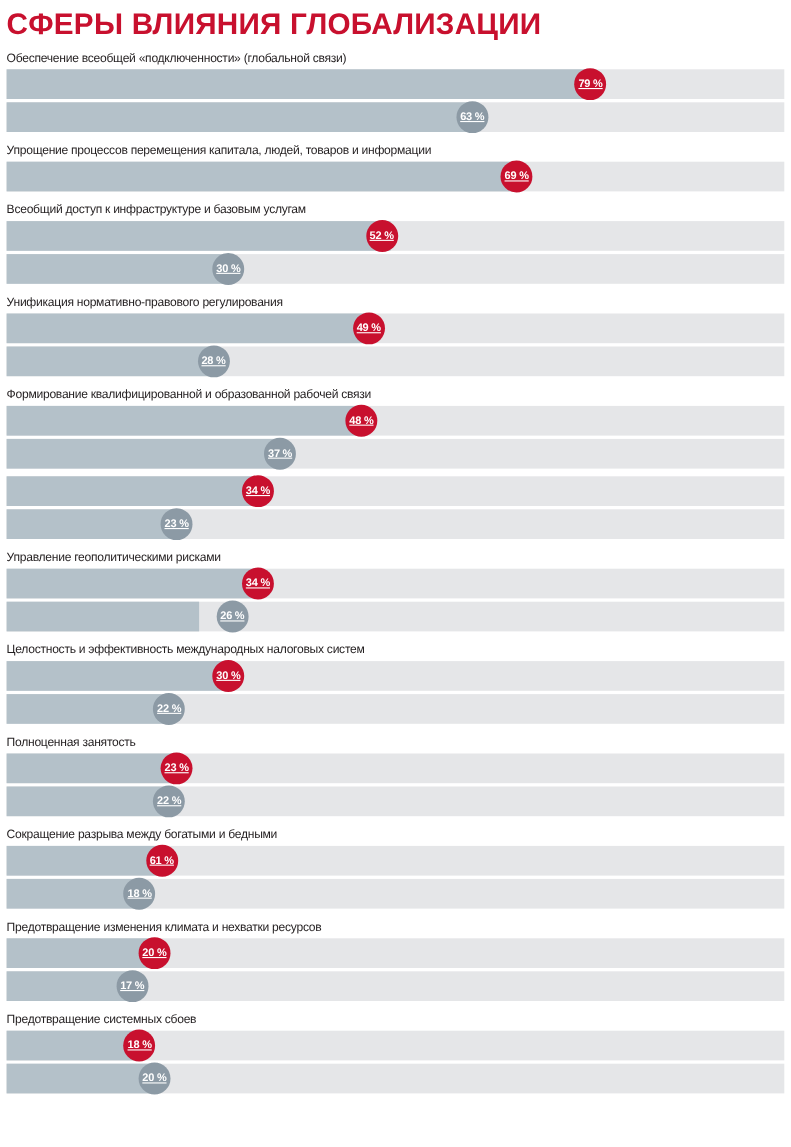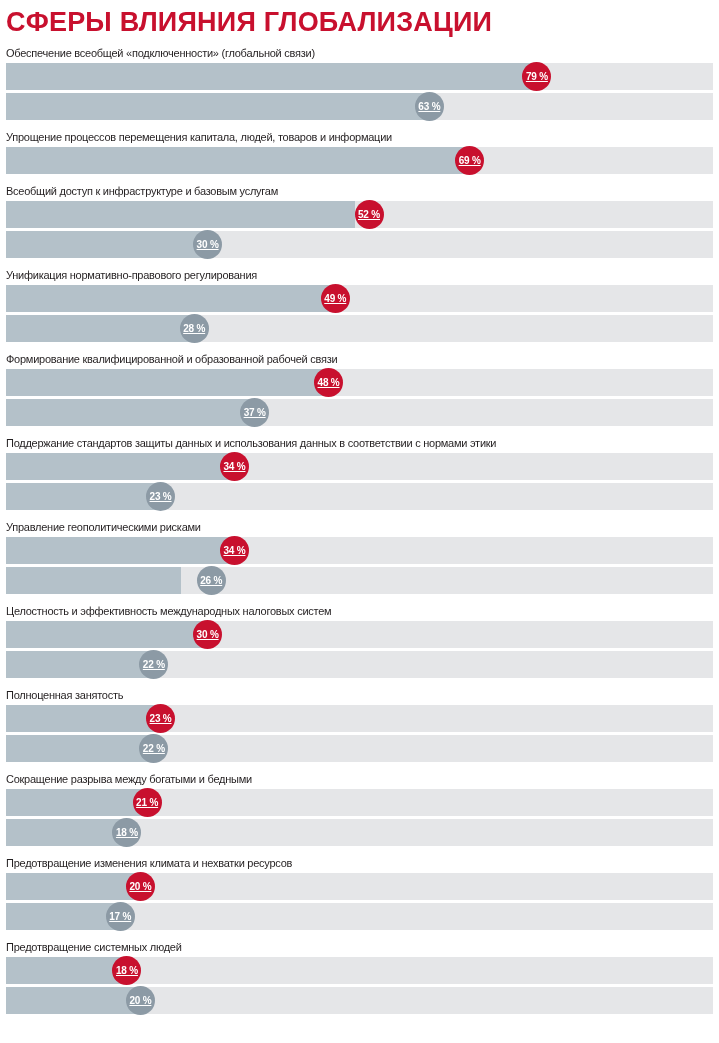--- a/index.html
+++ b/index.html
@@ -118,21 +118,21 @@
         <div class="bar-row">
           <div class="bar-fill" style="width: 463.68px;"></div>
           <div class="bubble kz" style="left: 463.68px;">69 %</div>
         </div>
         <div class="group-spacer"></div>
       </div>
       <div class="group">
         <div class="group-label">Всеобщий доступ к инфраструктуре и базовым услугам</div>
         <div class="bar-row">
           <div class="bar-fill" style="width: 349.44px;"></div>
-          <div class="bubble kz" style="left: 363px;">52 %</div>
+          <div class="bubble kz" style="left: 341px;">52 %</div>
         </div>
         <div class="bar-row">
           <div class="bar-fill" style="width: 201.6px;"></div>
           <div class="bubble all" style="left: 201.6px;">30 %</div>
         </div>
         <div class="group-spacer"></div>
       </div>
       <div class="group">
         <div class="group-label">Унификация нормативно-правового регулирования</div>
         <div class="bar-row">
@@ -151,21 +151,20 @@
           <div class="bar-fill" style="width: 322.56px;"></div>
           <div class="bubble kz" style="left: 322.56px;">48 %</div>
         </div>
         <div class="bar-row">
           <div class="bar-fill" style="width: 248.64px;"></div>
           <div class="bubble all" style="left: 248.64px;">37 %</div>
         </div>
         <div class="group-spacer"></div>
       </div>
       <div class="group">
-        <div class="group-label">Поддержание стандартов защиты данных и использования данных в соответствии с нормами этики</div>
         <div class="bar-row">
           <div class="bar-fill" style="width: 228.48px;"></div>
           <div class="bubble kz" style="left: 228.48px;">34 %</div>
         </div>
         <div class="bar-row">
           <div class="bar-fill" style="width: 154.56px;"></div>
           <div class="bubble all" style="left: 154.56px;">23 %</div>
         </div>
         <div class="group-spacer"></div>
       </div>
@@ -202,42 +201,42 @@
         <div class="bar-row">
           <div class="bar-fill" style="width: 147.84px;"></div>
           <div class="bubble all" style="left: 147.84px;">22 %</div>
         </div>
         <div class="group-spacer"></div>
       </div>
       <div class="group">
         <div class="group-label">Сокращение разрыва между богатыми и бедными</div>
         <div class="bar-row">
           <div class="bar-fill" style="width: 141.12px;"></div>
-          <div class="bubble kz" style="left: 141.12px;">21 %</div>
+          <div class="bubble kz" style="left: 141.12px;">61 %</div>
         </div>
         <div class="bar-row">
           <div class="bar-fill" style="width: 120.96px;"></div>
           <div class="bubble all" style="left: 120.96px;">18 %</div>
         </div>
         <div class="group-spacer"></div>
       </div>
       <div class="group">
         <div class="group-label">Предотвращение изменения климата и нехватки ресурсов</div>
         <div class="bar-row">
           <div class="bar-fill" style="width: 134.4px;"></div>
           <div class="bubble kz" style="left: 134.4px;">20 %</div>
         </div>
         <div class="bar-row">
           <div class="bar-fill" style="width: 114.24px;"></div>
           <div class="bubble all" style="left: 114.24px;">17 %</div>
         </div>
         <div class="group-spacer"></div>
       </div>
       <div class="group">
-        <div class="group-label">Предотвращение системных людей</div>
+        <div class="group-label">Предотвращение системных сбоев</div>
         <div class="bar-row">
           <div class="bar-fill" style="width: 120.96px;"></div>
           <div class="bubble kz" style="left: 120.96px;">18 %</div>
         </div>
         <div class="bar-row">
           <div class="bar-fill" style="width: 134.4px;"></div>
           <div class="bubble all" style="left: 134.4px;">20 %</div>
         </div>
         <div class="group-spacer"></div>
       </div>

